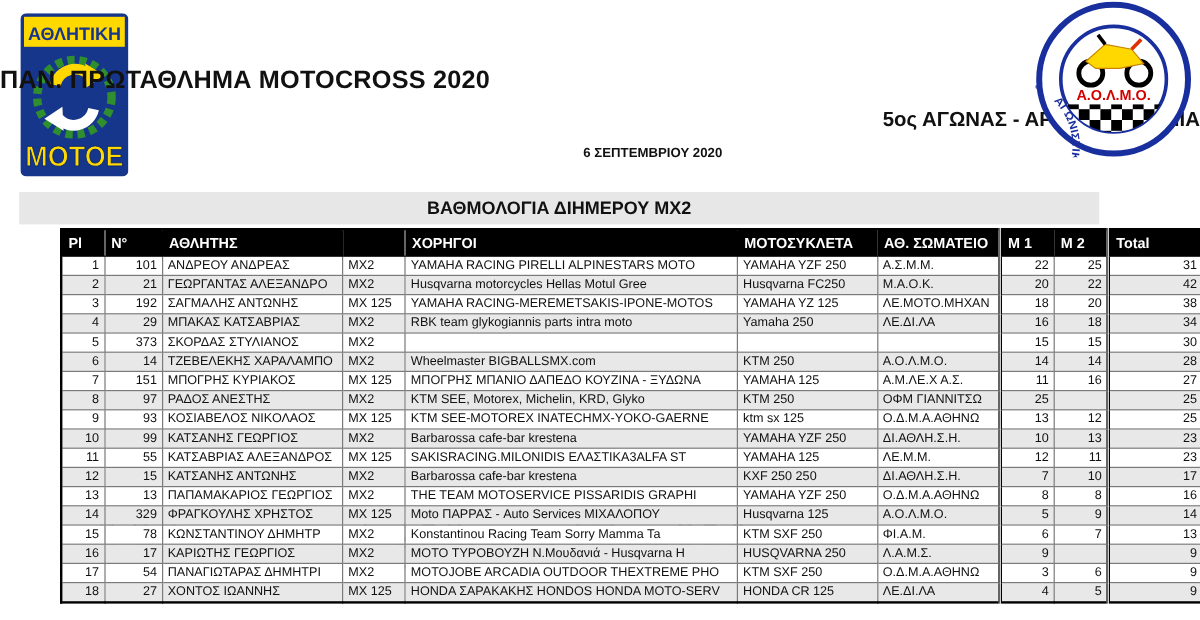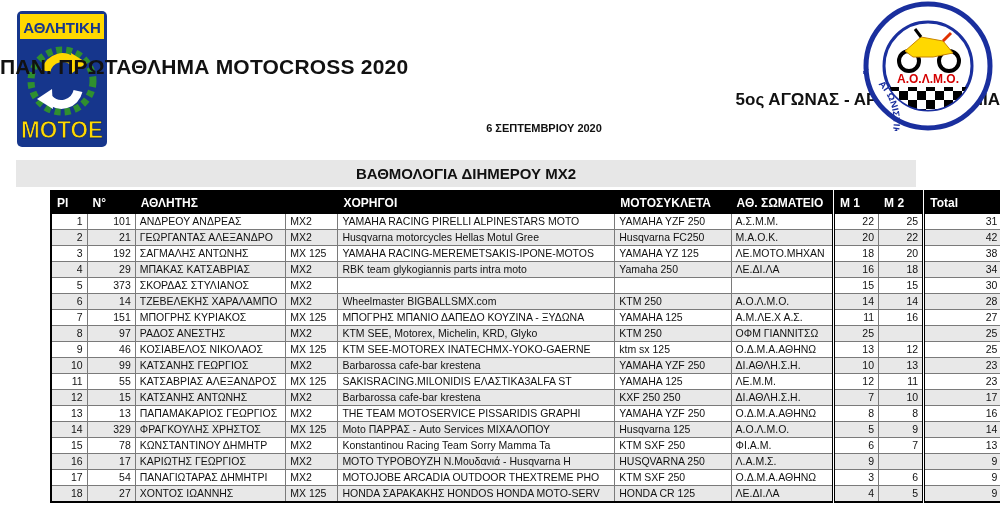--- a/index.html
+++ b/index.html
@@ -229,21 +229,21 @@
           <td class="c-sponsor">KTM SEE, Motorex, Michelin, KRD, Glyko</td>
           <td class="c-bike">KTM 250</td>
           <td class="c-club">ΟΦΜ ΓΙΑΝΝΙΤΣΩ</td>
           <td class="c-m1">25</td>
           <td class="c-m2"></td>
           <td class="c-total">25</td>
           <td class="c-filler"></td>
         </tr>
         <tr class="odd">
           <td class="c-pl">9</td>
-          <td class="c-no">46</td>
+          <td class="c-no">93</td>
           <td class="c-athlete">ΚΟΣΙΑΒΕΛΟΣ ΝΙΚΟΛΑΟΣ</td>
           <td class="c-cls">MX 125</td>
           <td class="c-sponsor">KTM SEE-MOTOREX INATECHMX-YOKO-GAERNE</td>
           <td class="c-bike">ktm sx 125</td>
           <td class="c-club">Ο.Δ.Μ.Α.ΑΘΗΝΩ</td>
           <td class="c-m1">13</td>
           <td class="c-m2">12</td>
           <td class="c-total">25</td>
           <td class="c-filler"></td>
         </tr>

